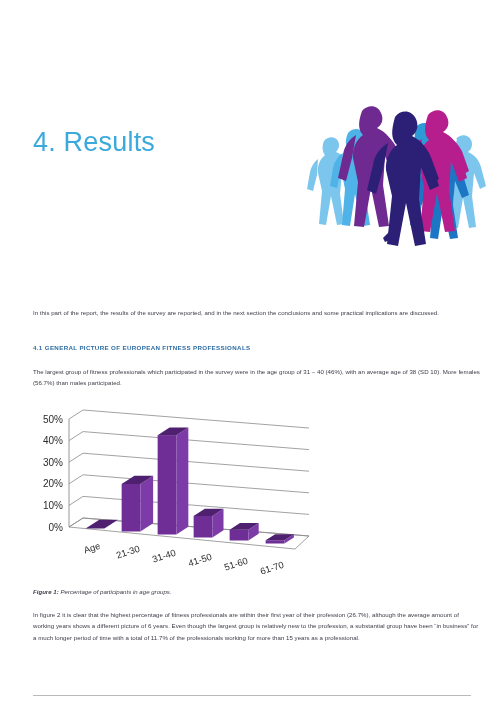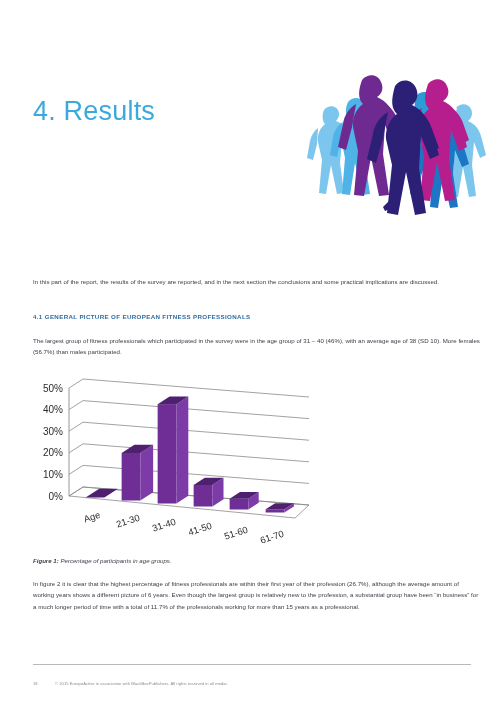--- a/index.html
+++ b/index.html
@@ -12,20 +12,21 @@
     width: 504px;
     height: 710px;
     position: relative;
     font-family: "Liberation Sans", sans-serif;
     overflow: hidden;
   }
   .page {
     position: absolute;
     inset: 0;
     background: #ffffff;
+    margin-top: 31px;
   }
 
   
   .page-title {
     position: absolute;
     left: 33px;
     top: 98px;
     font-size: 27px;
     font-weight: 400;
     color: #3CA9DD;

